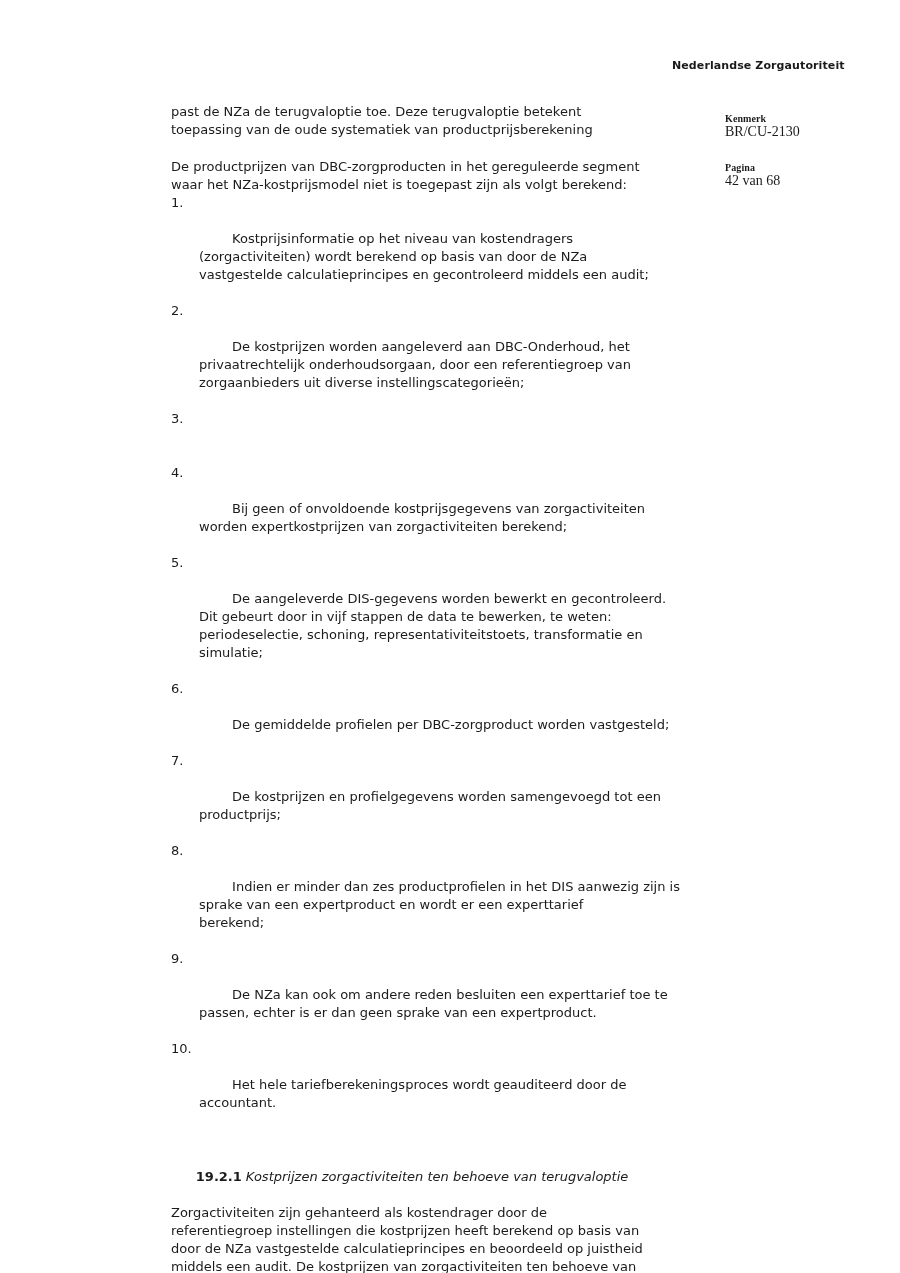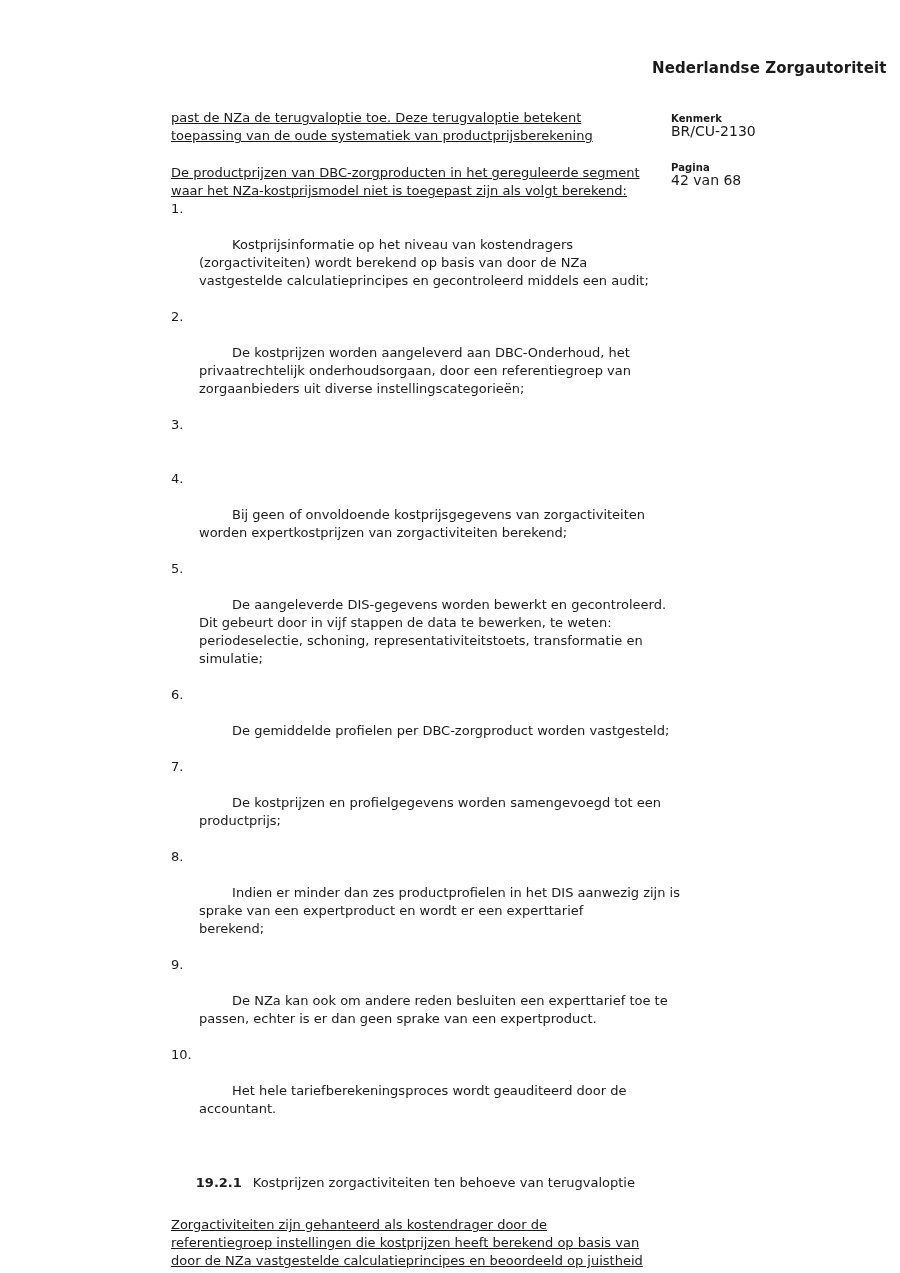--- a/index.html
+++ b/index.html
@@ -7,32 +7,33 @@
     position: relative;
     width: 900px;
     height: 1273px;
     background: #ffffff;
     font-family: "DejaVu Sans", "Liberation Sans", sans-serif;
     color: #1b1b1b;
     overflow: hidden;
   }
   .brand {
     position: absolute;
-    left: 652px;
+    left: 672px;
     top: 59px;
-    font-size: 15px;
+    font-size: 11px;
     font-weight: bold;
     letter-spacing: 0.1px;
     white-space: nowrap;
   }
   .meta {
     position: absolute;
-    left: 671px;
+    left: 725px;
     top: 112px;
     width: 160px;
+    font-family: Liberation Serif, serif;
   }
   .meta-block { margin-bottom: 11px; }
   .meta-label {
     font-size: 10px;
     font-weight: bold;
     line-height: 13px;
     letter-spacing: 0.1px;
   }
   .meta-value {
     font-size: 14px;
@@ -43,23 +44,22 @@
 
   .main {
     position: absolute;
     left: 171px;
     top: 103px;
     width: 532px;
     font-size: 13px;
     line-height: 18px;
   }
   .par {
-    margin: 6px 0 19px 0;
+    margin: 0 0 19px 0;
     white-space: pre;
-    text-decoration: underline;
   }
   .par.no-gap { margin-bottom: 0; }
 
   .numlist, .dashlist {
     list-style: none;
     margin: 0;
     padding: 0;
   }
   .numitem, .dashitem {
     position: relative;
@@ -74,23 +74,23 @@
 
   .sect {
     margin: 20px 0 0 0;
     font-size: 13px;
     line-height: 18px;
     font-weight: normal;
     white-space: pre;
   }
   .sect-num {
     font-weight: bold;
-    margin-right: 11px;
+    margin-right: 4px;
   }
-  .sect-title.italic { }
+  .sect-title.italic { font-style: italic; }
 </style>
 </head>
 <body>
 
 <div class="page">
 
   <div class="brand">Nederlandse Zorgautoriteit</div>
 
   <div class="meta">
     <div class="meta-block">

